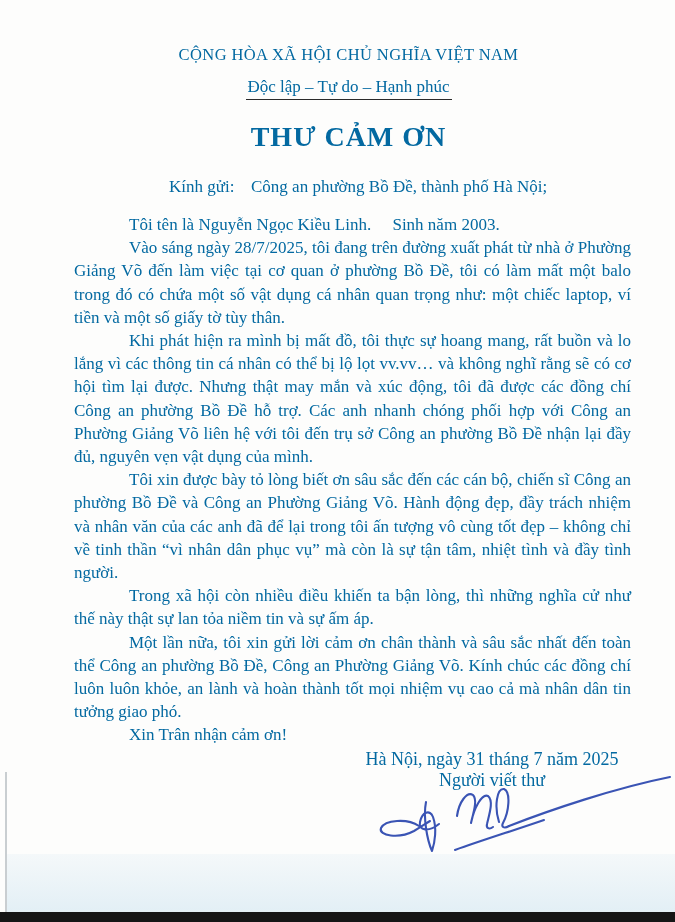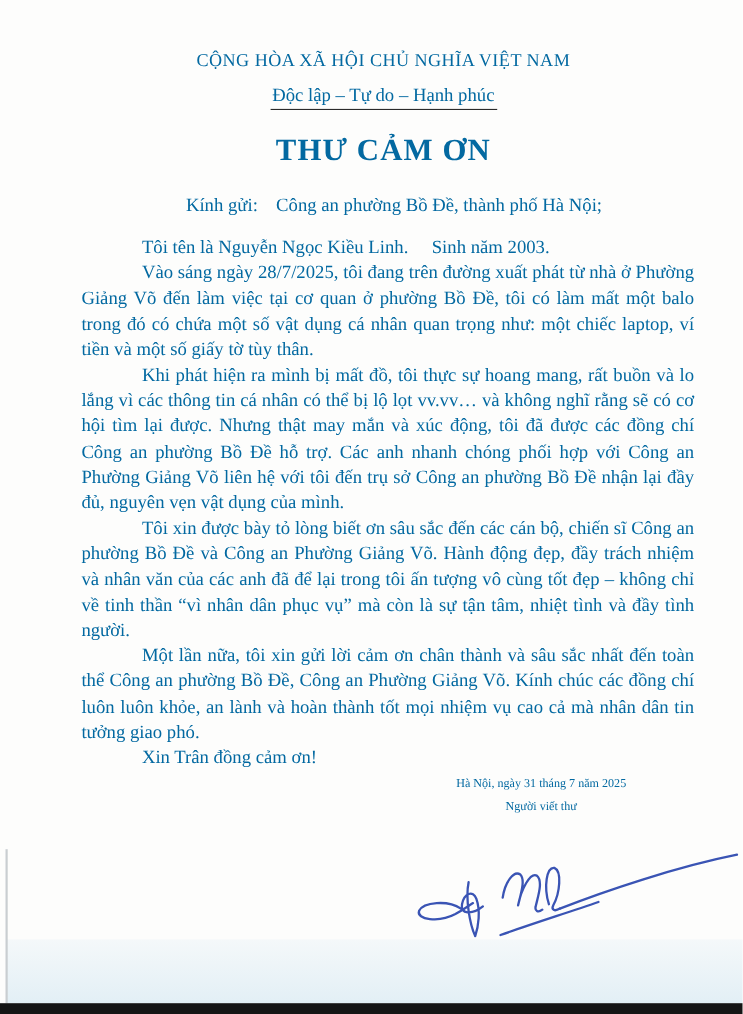--- a/index.html
+++ b/index.html
@@ -48,21 +48,21 @@
   .rec-label { display: inline-block; min-width: 82px; }
   .body-text {
     margin: 15px 55px 0 63px;
     font-size: 17px; line-height: 23.2px;
     text-align: justify;
   }
   .body-text p { margin: 0; text-indent: 55px; }
   .body-text p.closing { text-align: left; }
   .sign-block {
     margin-left: 352px; width: 258px; text-align: center;
-    font-size: 11px; line-height: 21px; margin-top: 0px; font-family: Liberation Serif, serif;
+    font-size: 18px; line-height: 21px; margin-top: 0px; font-family: Liberation Serif, serif;
   }
   .sign-block .place-date { padding-top: 2px; }
   .sig-gap { height: 78px; }
   .signature-svg {
     position: absolute; left: 375px; top: 770px; z-index: 2;
     overflow: visible;
   }
 </style>
 </head>
 <body>
@@ -86,22 +86,23 @@
       <div class="rec-line">
         <span class="rec-label">Kính gửi:</span><span>Công an phường Bồ Đề, thành phố Hà Nội;</span>
       </div>
     </div>
 
     <div class="body-text">
       <p>Tôi tên là Nguyễn Ngọc Kiều Linh.  Sinh năm 2003.</p>
       <p>Vào sáng ngày 28/7/2025, tôi đang trên đường xuất phát từ nhà ở Phường Giảng Võ đến làm việc tại cơ quan ở phường Bồ Đề, tôi có làm mất một balo trong đó có chứa một số vật dụng cá nhân quan trọng như: một chiếc laptop, ví tiền và một số giấy tờ tùy thân.</p>
       <p>Khi phát hiện ra mình bị mất đồ, tôi thực sự hoang mang, rất buồn và lo lắng vì các thông tin cá nhân có thể bị lộ lọt vv.vv… và không nghĩ rằng sẽ có cơ hội tìm lại được. Nhưng thật may mắn và xúc động, tôi đã được các đồng chí Công an phường Bồ Đề hỗ trợ. Các anh nhanh chóng phối hợp với Công an Phường Giảng Võ liên hệ với tôi đến trụ sở Công an phường Bồ Đề nhận lại đầy đủ, nguyên vẹn vật dụng của mình.</p>
       <p>Tôi xin được bày tỏ lòng biết ơn sâu sắc đến các cán bộ, chiến sĩ Công an phường Bồ Đề và Công an Phường Giảng Võ. Hành động đẹp, đầy trách nhiệm và nhân văn của các anh đã để lại trong tôi ấn tượng vô cùng tốt đẹp – không chỉ về tinh thần “vì nhân dân phục vụ” mà còn là sự tận tâm, nhiệt tình và đầy tình người.</p>
+      <p>Trong xã hội còn nhiều điều khiến ta bận lòng, thì những nghĩa cử như thế này thật sự lan tỏa niềm tin và sự ấm áp.</p>
       <p>Một lần nữa, tôi xin gửi lời cảm ơn chân thành và sâu sắc nhất đến toàn thể Công an phường Bồ Đề, Công an Phường Giảng Võ. Kính chúc các đồng chí luôn luôn khỏe, an lành và hoàn thành tốt mọi nhiệm vụ cao cả mà nhân dân tin tưởng giao phó.</p>
-      <p class="closing">Xin Trân đồng cảm ơn!</p>
+      <p class="closing">Xin Trân nhận cảm ơn!</p>
     </div>
 
     <div class="sign-block">
       <div class="place-date">Hà Nội, ngày 31 tháng 7 năm 2025</div>
       <div>Người viết thư</div>
       <div class="sig-gap"></div>
     </div>
   </div>
 
   <svg class="signature-svg" width="300" height="90" viewBox="0 0 300 90">

